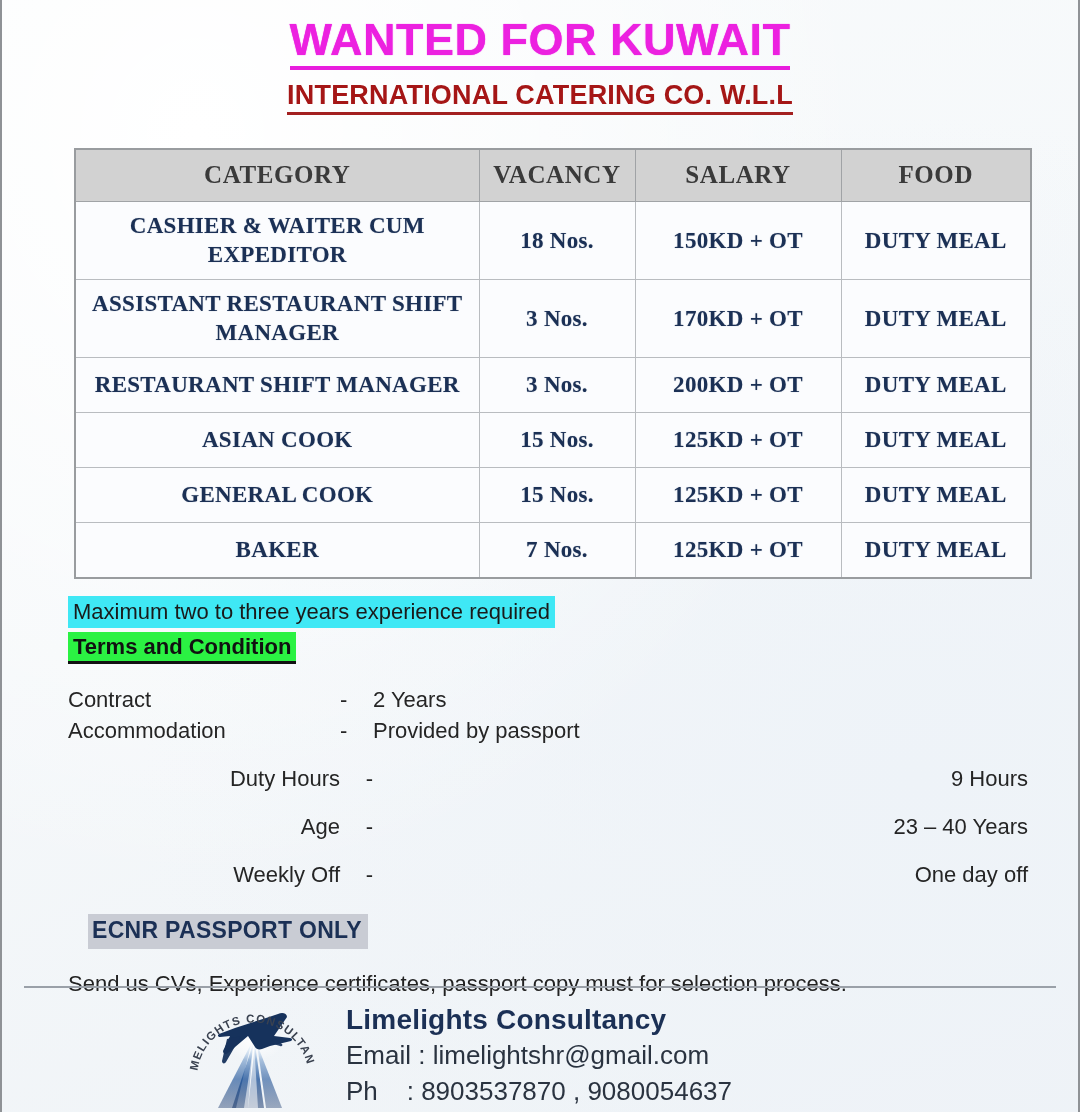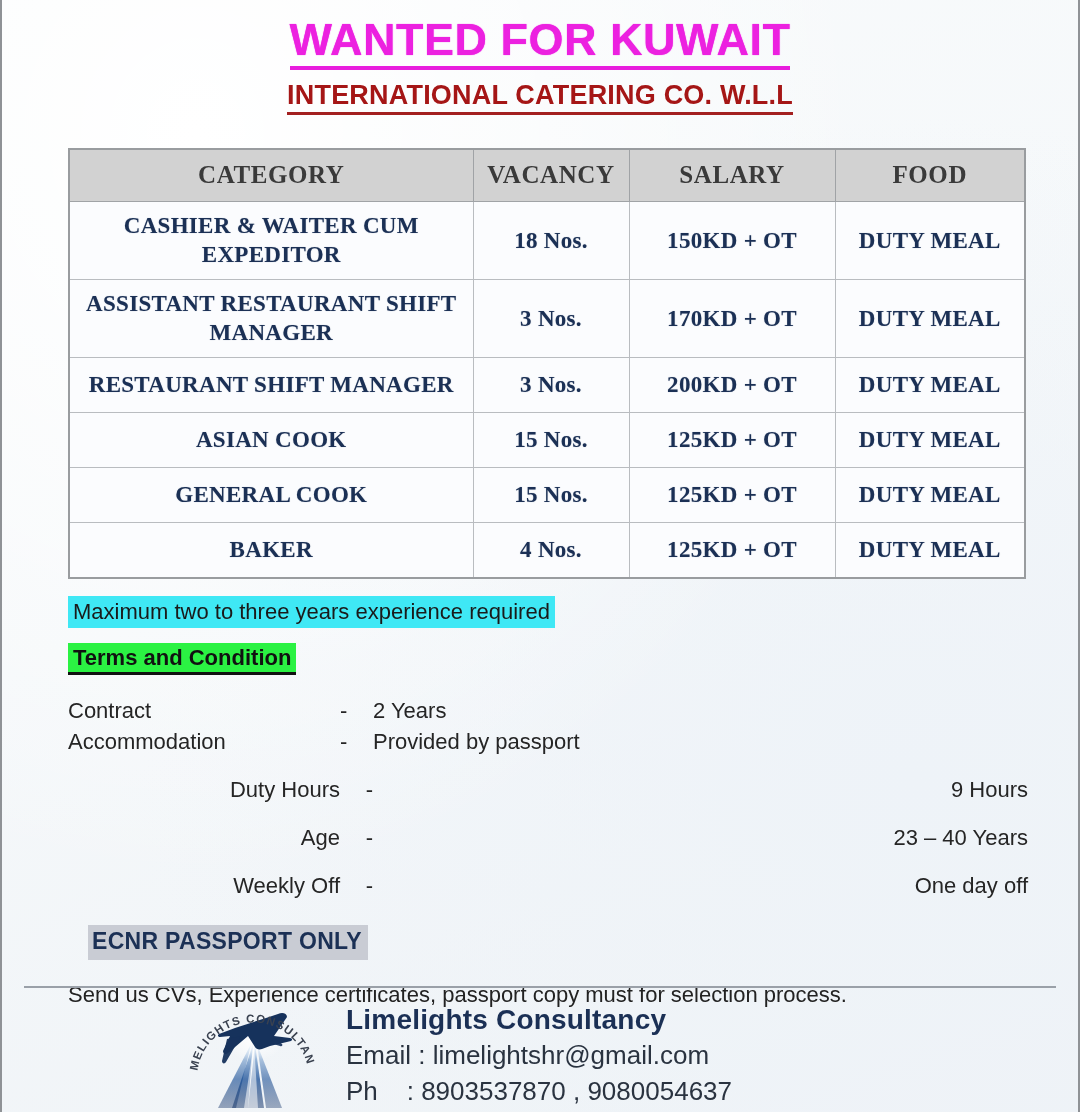--- a/index.html
+++ b/index.html
@@ -55,21 +55,21 @@
     letter-spacing: 0.2px;
     color: #a51616;
     border-bottom: 3px solid #a32020;
     padding-bottom: 1px;
     line-height: 1.1;
   }
 
   
   .table-wrap {
     position: absolute;
-    left: 66px;
+    left: 72px;
     top: 148px;
     width: 880px;
     border-radius: 14px;
   }
   table.jobs {
     width: 100%;
     border-collapse: collapse;
     table-layout: fixed;
     font-family: "Liberation Serif", serif;
     border: 2px solid #999c9f;
@@ -114,21 +114,21 @@
     width: 960px;
   }
   .hl-experience {
     display: inline-block;
     background: #3fe8f5;
     color: #1a1a1a;
     font-size: 22px;
     padding: 3px 5px 4px 5px;
     line-height: 1.15;
   }
-  .hl-terms-wrap { margin-top: 15px; }
+  .hl-terms-wrap { margin-top: 4px; }
   .hl-terms {
     display: inline-block;
     background: #2bf243;
     color: #111111;
     font-weight: bold;
     font-size: 22px;
     padding: 2px 5px 1px 5px;
     border-bottom: 3px solid #111111;
     line-height: 1.15;
   }
@@ -263,21 +263,21 @@
           <td>DUTY MEAL</td>
         </tr>
         <tr class="short">
           <td>GENERAL COOK</td>
           <td>15 Nos.</td>
           <td>125KD + OT</td>
           <td>DUTY MEAL</td>
         </tr>
         <tr class="short">
           <td>BAKER</td>
-          <td>4 Nos.</td>
+          <td>7 Nos.</td>
           <td>125KD + OT</td>
           <td>DUTY MEAL</td>
         </tr>
       </tbody>
     </table>
   </div>
 
   <div class="body-block">
 
     <div>

